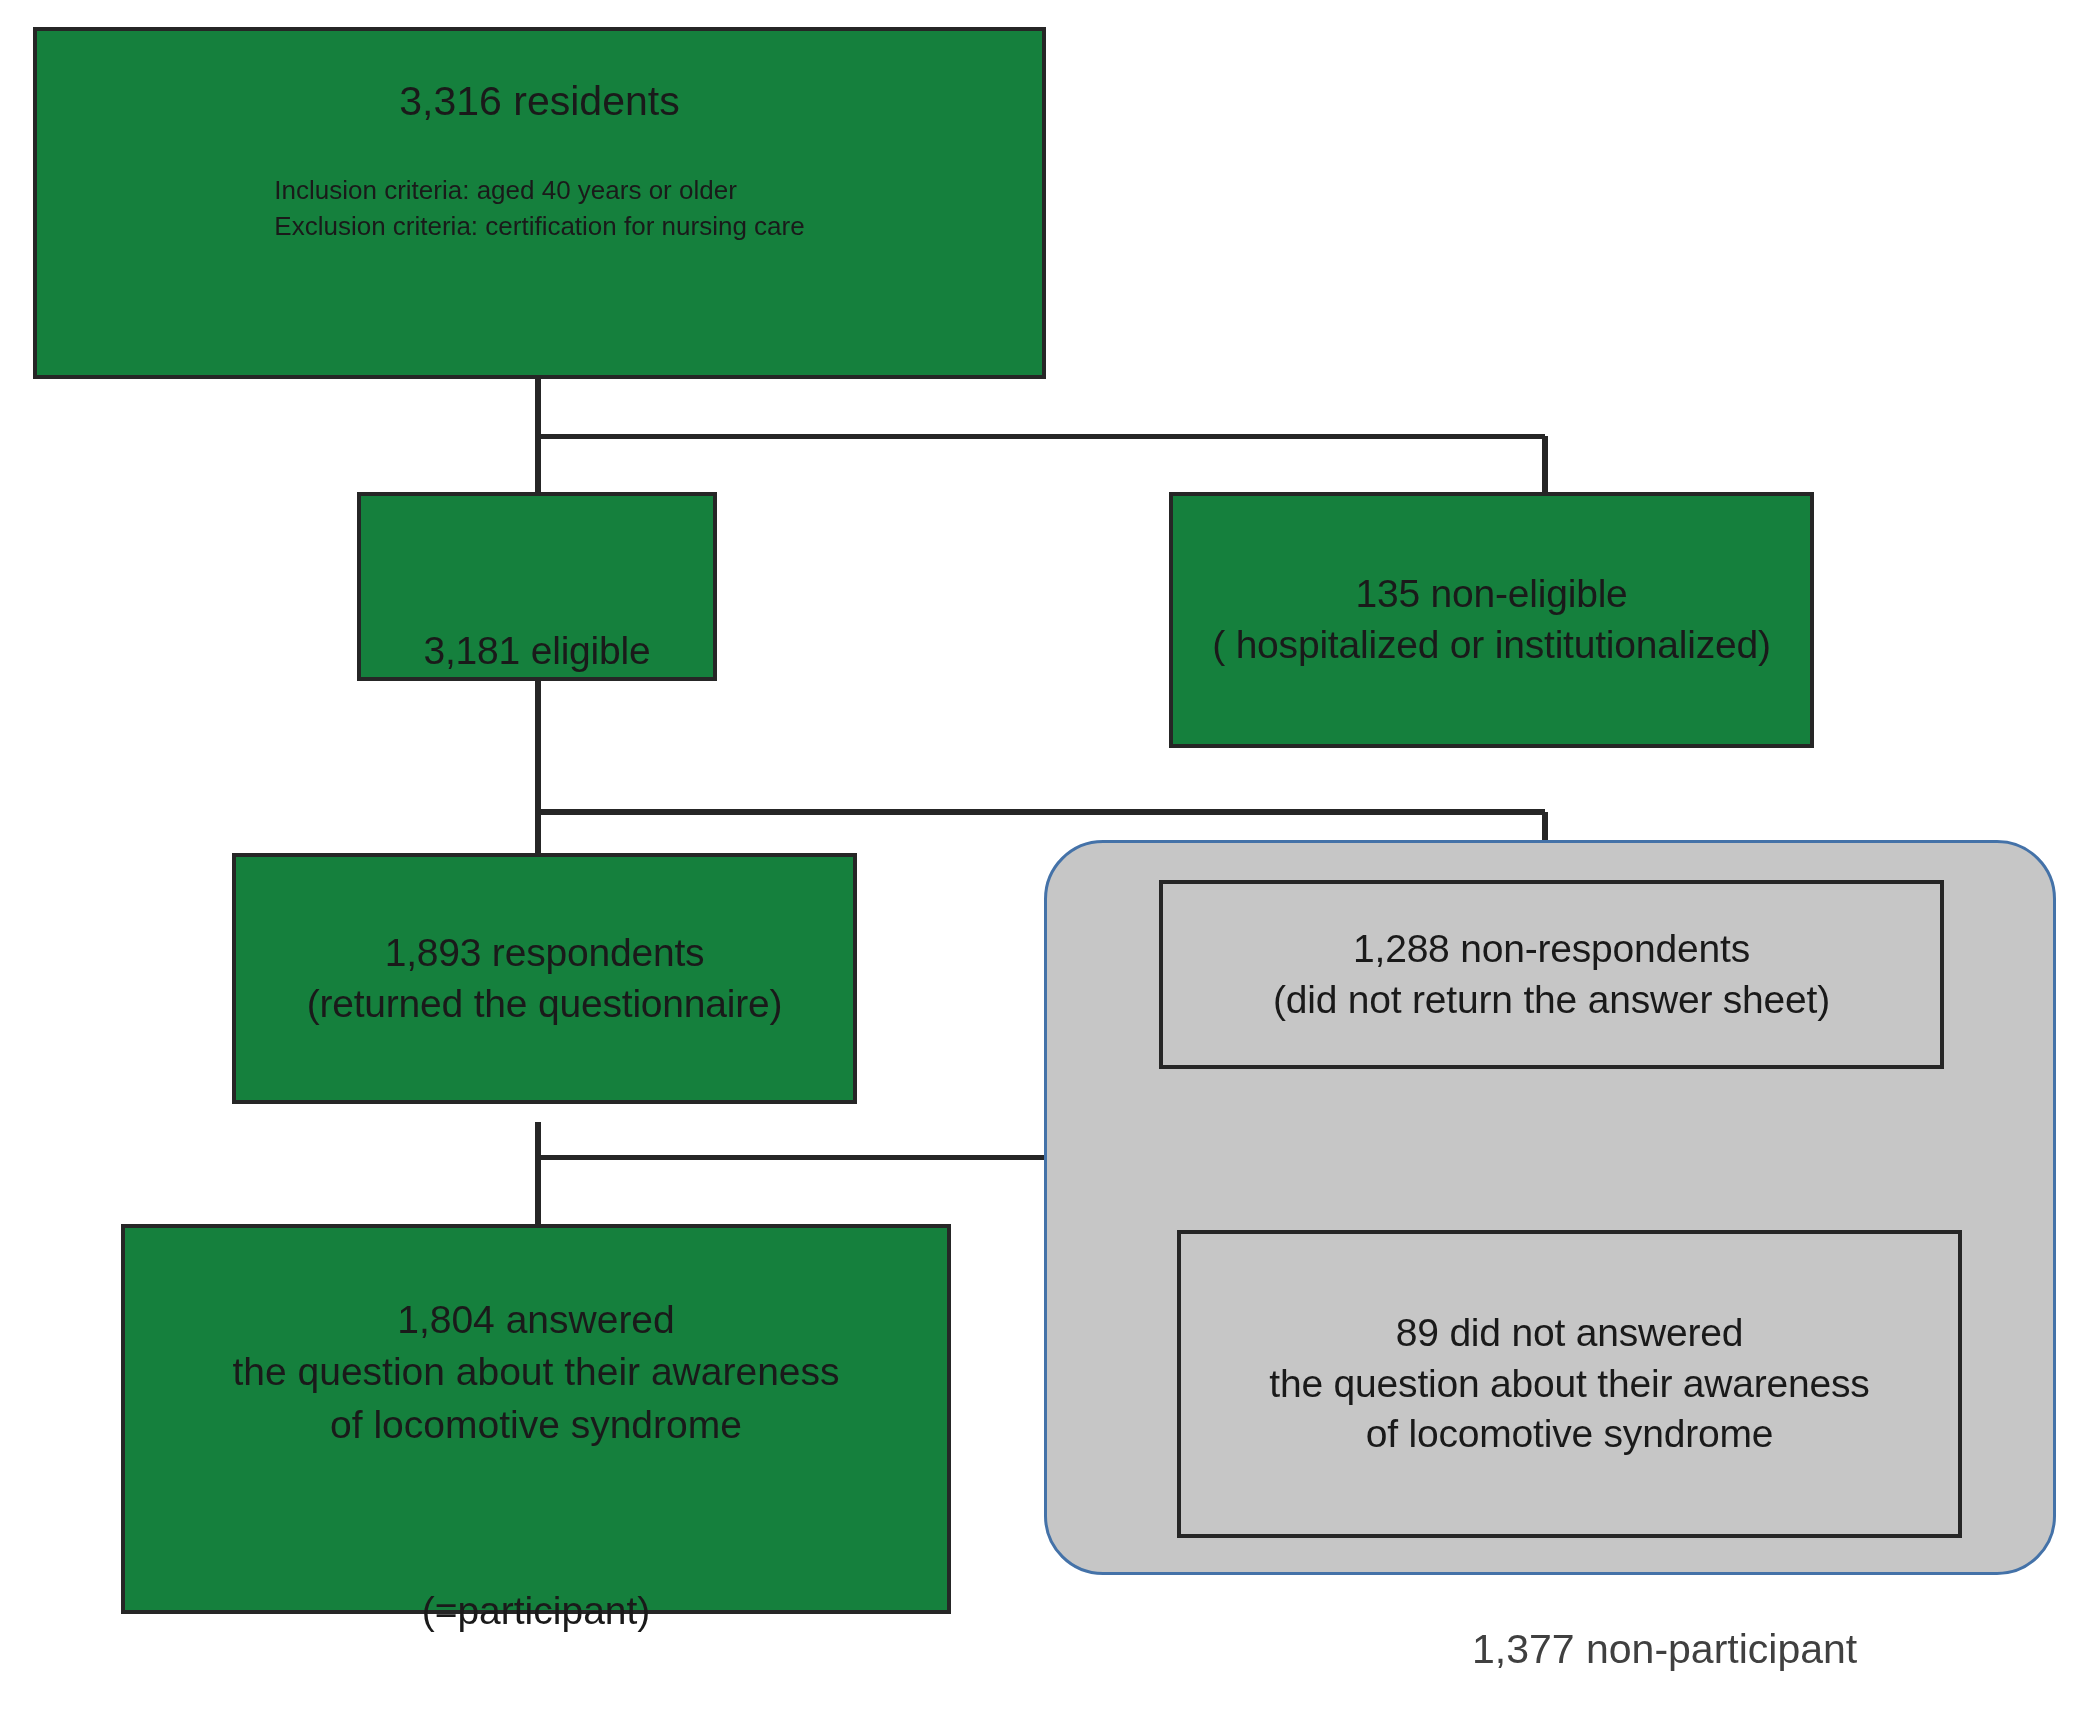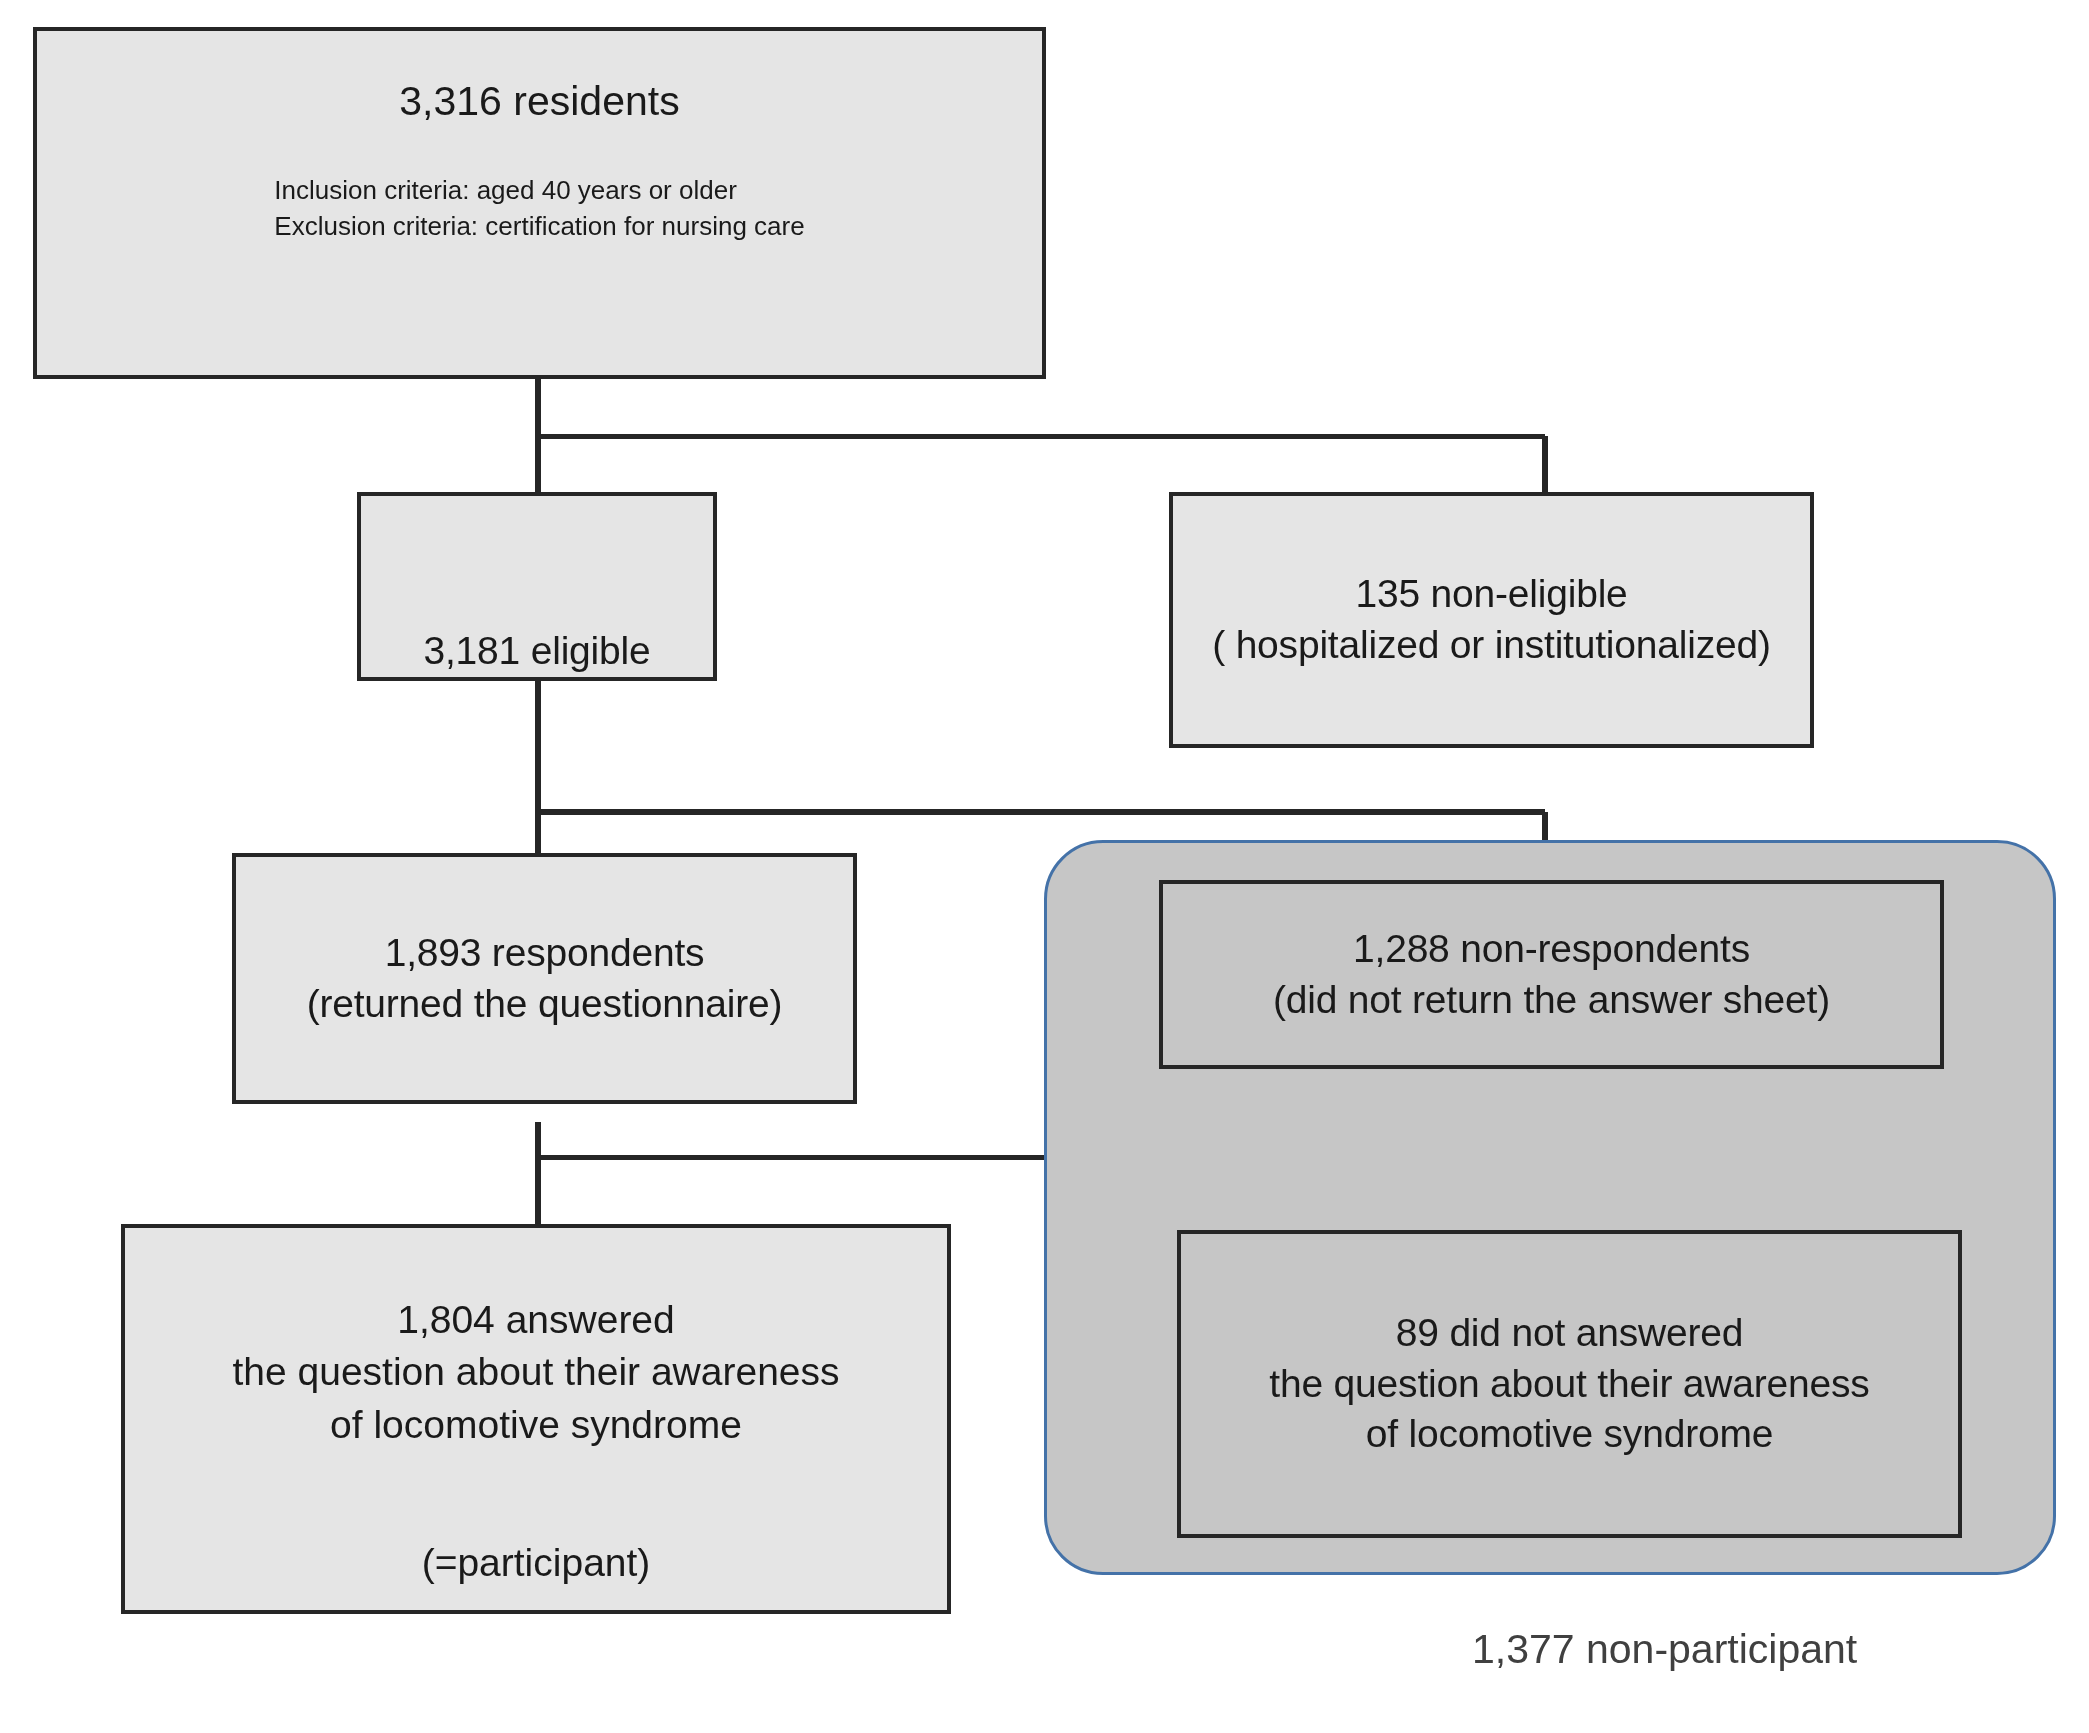--- a/index.html
+++ b/index.html
@@ -35,21 +35,21 @@
     border: 3.8px solid #4472a8;
     border-radius: 59px;
     z-index: 2;
   }
 
   
   .fbox {
     position: absolute;
     box-sizing: border-box;
     border: 4.7px solid #262626;
-    background: #e5e5e5;
+    background: #15803d;
     display: flex;
     align-items: center;
     justify-content: center;
     text-align: center;
     z-index: 3;
   }
   .fbox.shaded {
     background: #c6c6c6;
     border-width: 4.7px;
   }
@@ -147,21 +147,21 @@
   <div class="fbox" id="box-respondents" style="left:232px; top:853px; width:625px; height:251px;">
     <div class="btext">1,893 respondents
 (returned the questionnaire)</div>
   </div>
 
   <div class="fbox shaded" id="box-non-respondents" style="left:1159px; top:880px; width:785px; height:189px;">
     <div class="btext">1,288 non-respondents
 (did not return the answer sheet)</div>
   </div>
 
-  <div class="fbox" id="box-participant" style="left:121px; top:1224px; width:830px; height:390px;">
+  <div class="fbox" id="box-participant" style="left:121px; top:1224px; width:830px; height:390px;gap:48px;">
     <div class="p-main">1,804 answered
 the question about their awareness
 of locomotive syndrome</div>
     <div class="p-sub">(=participant)</div>
   </div>
 
   <div class="fbox shaded" id="box-did-not-answer" style="left:1177px; top:1230px; width:785px; height:308px;">
     <div class="btext">89 did not answered
 the question about their awareness
 of locomotive syndrome</div>

